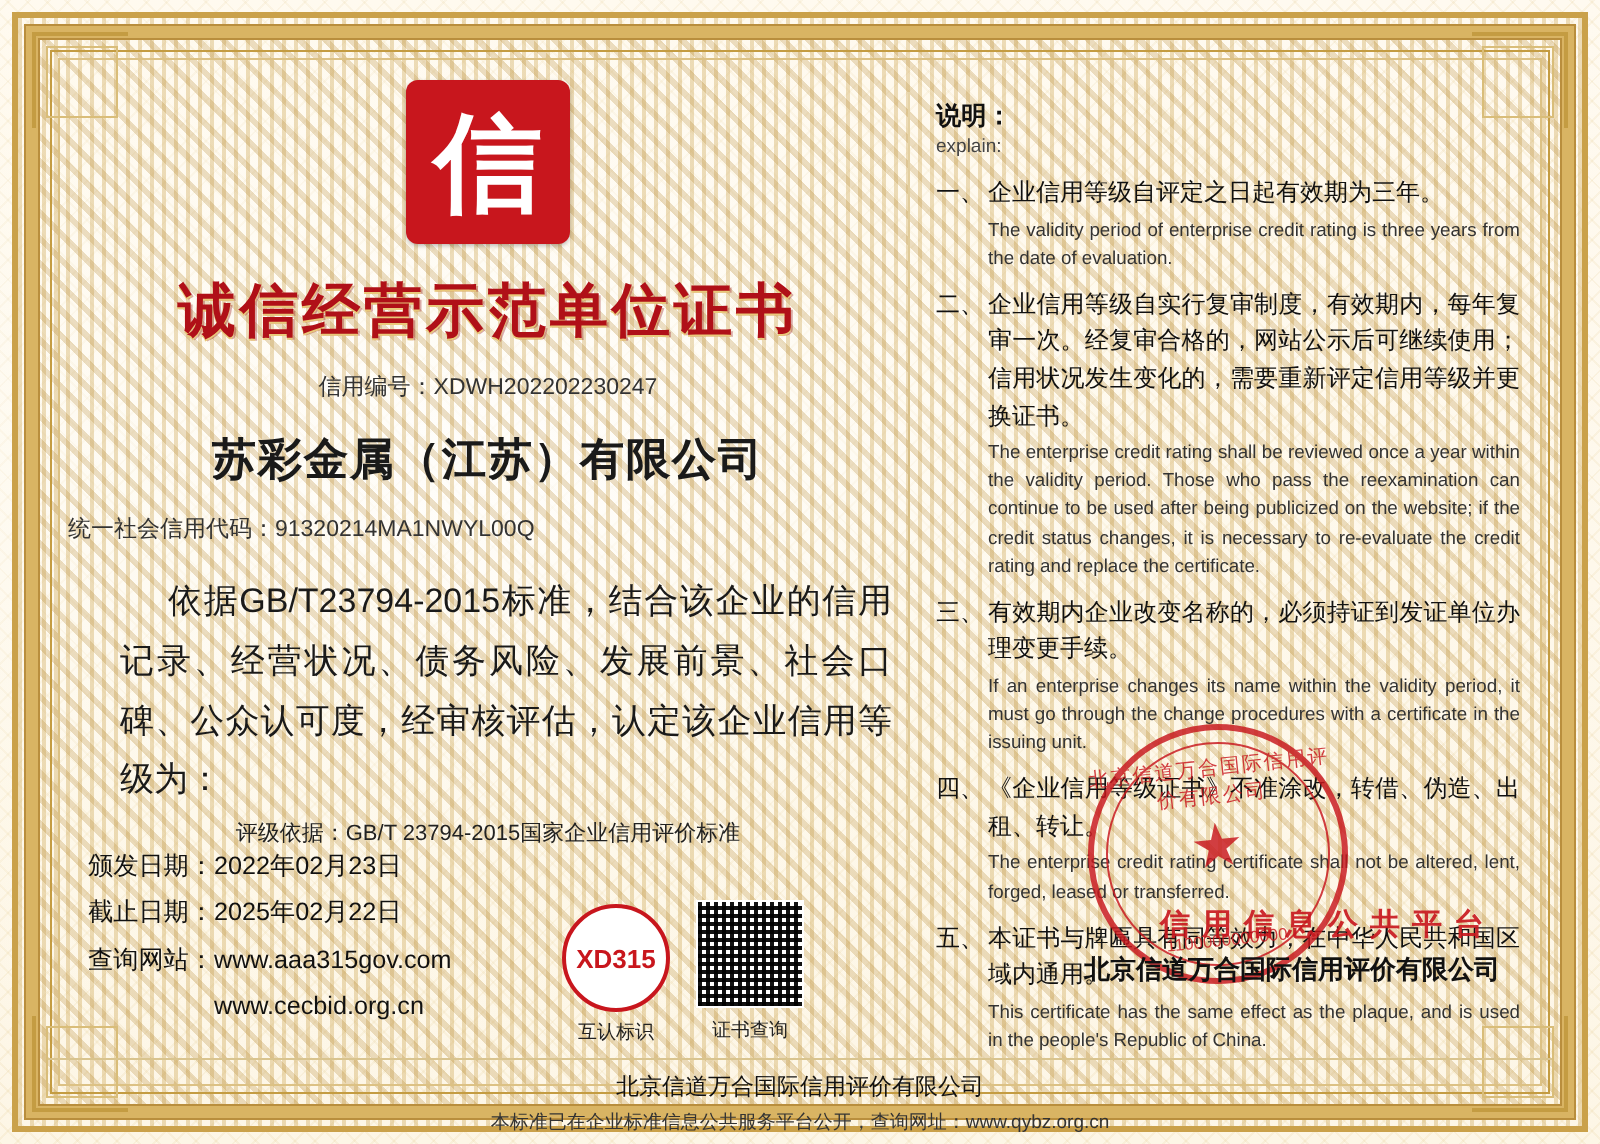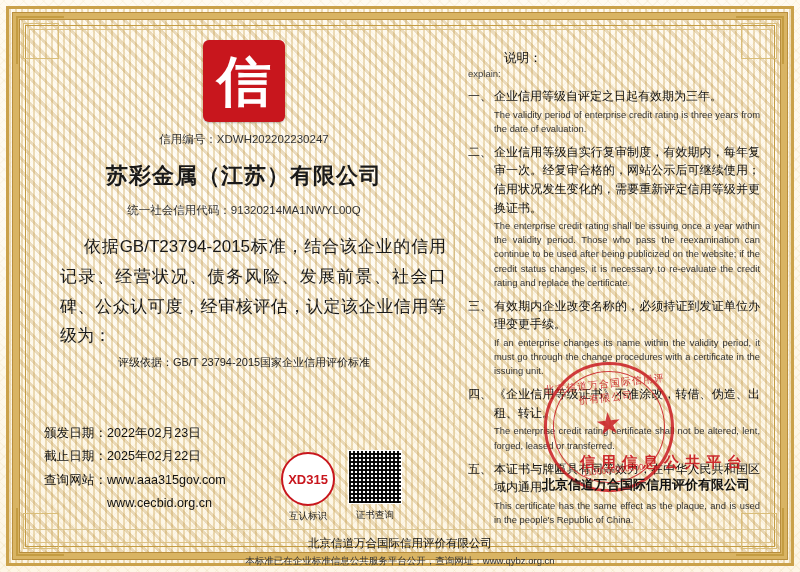--- a/index.html
+++ b/index.html
@@ -78,21 +78,21 @@
   }
   .cert-no{
     margin-top:10px;text-align:center;font-size:11.5px;color:#333;
   }
   .company{
     margin-top:14px;text-align:center;
     font-family:"DejaVu Serif","Liberation Serif",serif;
     font-weight:bold;font-size:22px;color:#1a1a1a;letter-spacing:1px;
   }
   .usci{
-    margin-top:12px;text-align:center;font-size:11.5px;color:#333;
+    margin-top:12px;font-size:11.5px;color:#333;
   }
   .para{
     margin:14px 8px 0 26px;font-size:17px;line-height:1.75;color:#1a1a1a;
     text-align:justify;text-indent:24px;
   }
   .grade{
     margin-top:6px;text-align:center;
     font-family:"DejaVu Serif","Liberation Serif",serif;
     font-weight:bold;font-size:44px;color:#c8161d;letter-spacing:6px;
     text-shadow:1px 1px 0 #f0cf8c;
@@ -132,21 +132,21 @@
   .qr .cap{font-size:9.5px;margin-top:5px;color:#222;}
 
   .footer{
     position:absolute;left:0;right:0;bottom:4px;text-align:center;
   }
   .footer .hr{height:1px;background:#d9c48f;margin:0 24px 6px 24px;}
   .footer .f1{font-size:11.5px;color:#111;}
   .footer .f2{font-size:9.5px;color:#333;margin-top:4px;}
 
   
-  .explain-cn{font-size:12.6px;color:#111;font-weight:normal;margin-left:36px;}
+  .explain-cn{font-size:12.6px;color:#111;font-weight:bold;}
   .explain-en{font-size:9.5px;color:#444;margin-top:1px;}
   .items{margin-top:8px;}
   .item{display:flex;margin-bottom:7px;}
   .item .num{width:26px;flex:none;font-size:12px;color:#111;line-height:1.55;}
   .item .body{flex:1;}
   .item .cn{font-size:12px;line-height:1.55;color:#111;text-align:justify;}
   .item .en{font-size:9.4px;line-height:1.5;color:#333;margin-top:2px;text-align:justify;}
 
   
   .stamp{
@@ -189,20 +189,21 @@
   <div class="corner c-br"></div>
 
   <div class="content">
     <div class="divider"></div>
 
     <div class="left">
       <div class="logo">
         <span>信</span>
       </div>
 
+      <div class="title">诚信经营示范单位证书</div>
 
       <div class="cert-no">
         <span>信用编号：</span><span>XDWH202202230247</span>
       </div>
 
       <div class="company">苏彩金属（江苏）有限公司</div>
 
       <div class="usci">
         <span>统一社会信用代码：</span><span>91320214MA1NWYL00Q</span>
       </div>
@@ -249,21 +250,21 @@
           <div class="num">一、</div>
           <div class="body">
             <div class="cn">企业信用等级自评定之日起有效期为三年。</div>
             <div class="en">The validity period of enterprise credit rating is three years from the date of evaluation.</div>
           </div>
         </div>
         <div class="item">
           <div class="num">二、</div>
           <div class="body">
             <div class="cn">企业信用等级自实行复审制度，有效期内，每年复审一次。经复审合格的，网站公示后可继续使用；信用状况发生变化的，需要重新评定信用等级并更换证书。</div>
-            <div class="en">The enterprise credit rating shall be issuing once a year within the validity period. Those who pass the reexamination can continue to be used after being publicized on the website; if the credit status changes, it is necessary to re-evaluate the credit rating and replace the certificate.</div>
+            <div class="en">The enterprise credit rating shall be reviewed once a year within the validity period. Those who pass the reexamination can continue to be used after being publicized on the website; if the credit status changes, it is necessary to re-evaluate the credit rating and replace the certificate.</div>
           </div>
         </div>
         <div class="item">
           <div class="num">三、</div>
           <div class="body">
             <div class="cn">有效期内企业改变名称的，必须持证到发证单位办理变更手续。</div>
             <div class="en">If an enterprise changes its name within the validity period, it must go through the change procedures with a certificate in the issuing unit.</div>
           </div>
         </div>
         <div class="item">

